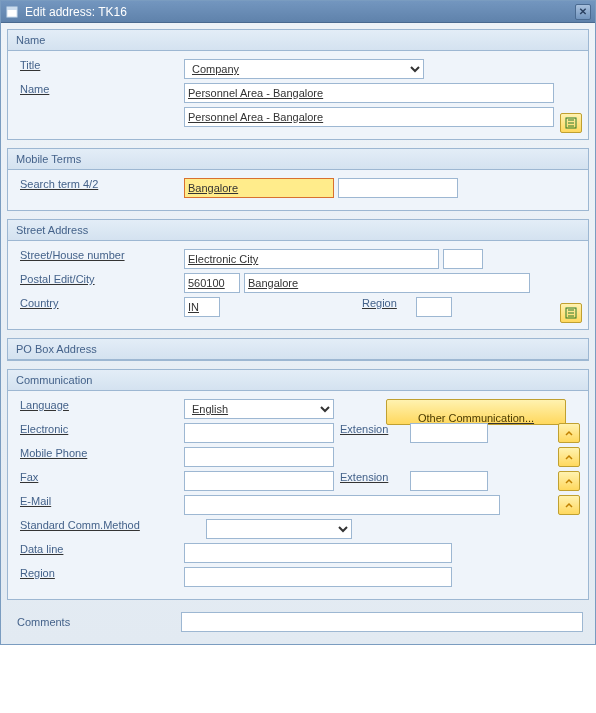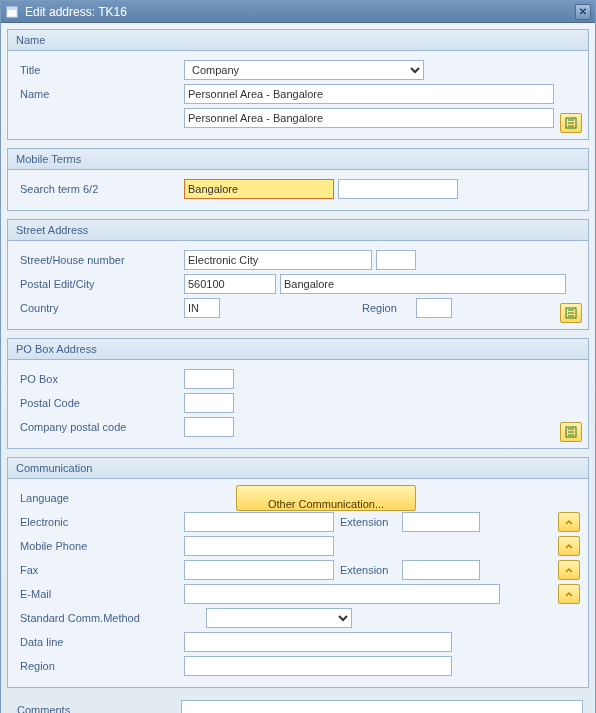--- a/index.html
+++ b/index.html
@@ -58,23 +58,24 @@
     background: linear-gradient(to bottom,#e3edf7,#d4e2f0);
     padding: 4px 8px;
     color: #44628a;
   }
   .group-body {
     padding: 6px 8px 8px 8px;
     position: relative;
   }
   .row {
     display: flex;
-    align-items: center;
+    align-items: flex-start;
     margin: 2px 0;
     height: 22px;
+    text-decoration: underline;
   }
   .label {
     width: 168px;
     padding-left: 4px;
     color: #44628a;
   }
   select, input[type="text"] {
     height: 20px;
     border: 1px solid #9db7d2;
     background: #fff;
@@ -102,21 +103,21 @@
   .small-icon-btn {
     width: 22px; height: 20px;
     border: 1px solid #c0a030;
     background: linear-gradient(to bottom,#fff2b0,#ffd85e);
     border-radius: 2px;
     display:inline-flex; align-items:center; justify-content:center;
     cursor:pointer;
     margin-left: 2px;
   }
   .extension-label {
-    width: 68px;
+    width: 76px;
     padding-left: 6px;
     color: #44628a;
   }
   .other-comm-btn {
     height: 20px;
     border: 1px solid #c0a030;
     background: linear-gradient(to bottom,#fff2b0,#ffd85e);
     border-radius: 2px;
     padding: 12px 14px;
     cursor: pointer;
@@ -173,85 +174,68 @@
               <path d="M3 3h6M3 6h6M3 9h6" stroke="#2a7a2a"></path>
             </svg>
         </div>
       </div>
     </div>
 
     <div class="group">
       <div class="group-header">Mobile Terms</div>
       <div class="group-body">
         <div class="row">
-          <div class="label">Search term 6/2</div>
+          <div class="label">Search term 4/2</div>
           <input type="text" class="highlight-input" style="width: 150px;" value="Bangalore">
           <input type="text" style="width: 120px; margin-left: 4px;" value="">
         </div>
       </div>
     </div>
 
     <div class="group">
       <div class="group-header">Street Address</div>
       <div class="group-body">
         <div class="row">
           <div class="label">Street/House number</div>
-          <input type="text" style="width: 188px;" value="Electronic City">
+          <input type="text" style="width: 255px;" value="Electronic City">
           <input type="text" style="width: 40px; margin-left: 4px;" value="">
         </div>
         <div class="row">
           <div class="label">Postal Edit/City</div>
-          <input type="text" style="width: 92px;" value="560100">
+          <input type="text" style="width: 56px;" value="560100">
           <input type="text" style="width: 286px; margin-left: 4px;" value="Bangalore">
         </div>
         <div class="row">
           <div class="label">Country</div>
           <input type="text" style="width: 36px;" value="IN">
           <div style="width:136px"></div>
           <div class="extension-label" style="width:60px">Region</div>
           <input type="text" style="width: 36px;" value="">
         </div>
         <div class="corner-btn">
           <svg width="12" height="12" viewBox="0 0 12 12">
               <rect x="1" y="1" width="10" height="10" fill="none" stroke="#2a7a2a"></rect>
               <path d="M3 3h6M3 6h6M3 9h6" stroke="#2a7a2a"></path>
             </svg>
         </div>
       </div>
     </div>
 
     <div class="group">
       <div class="group-header">PO Box Address</div>
-      <div class="group-body">
-        <div class="row">
-          <div class="label">PO Box</div>
-          <input type="text" style="width: 50px;" value="">
-        </div>
-        <div class="row">
-          <div class="label">Postal Code</div>
-          <input type="text" style="width: 50px;" value="">
-        </div>
-        <div class="row">
-          <div class="label">Company postal code</div>
-          <input type="text" style="width: 50px;" value="">
-        </div>
-        <div class="corner-btn">
-          <svg width="12" height="12" viewBox="0 0 12 12">
-              <rect x="1" y="1" width="10" height="10" fill="none" stroke="#2a7a2a"></rect>
-              <path d="M3 3h6M3 6h6M3 9h6" stroke="#2a7a2a"></path>
-            </svg>
-        </div>
-      </div>
     </div>
 
     <div class="group">
       <div class="group-header">Communication</div>
       <div class="group-body">
         <div class="row">
           <div class="label">Language</div>
+          <select style="width:150px">
+            <option>English</option>
+          </select>
           <div style="width:52px"></div>
           <button class="other-comm-btn">Other Communication...</button>
         </div>
         <div class="row">
           <div class="label">Electronic</div>
           <input type="text" style="width: 150px;" value="">
           <div class="extension-label">Extension</div>
           <input type="text" style="width: 78px;" value="">
           <div style="flex:1"></div>
           <div class="small-icon-btn">

